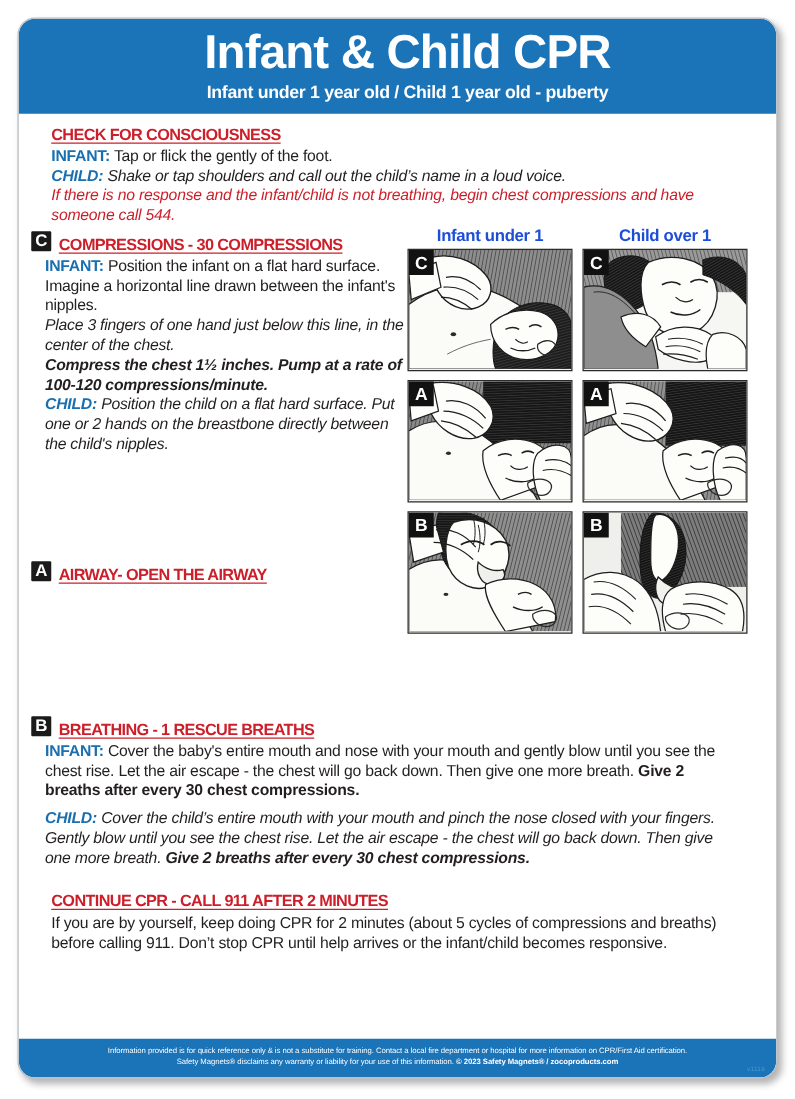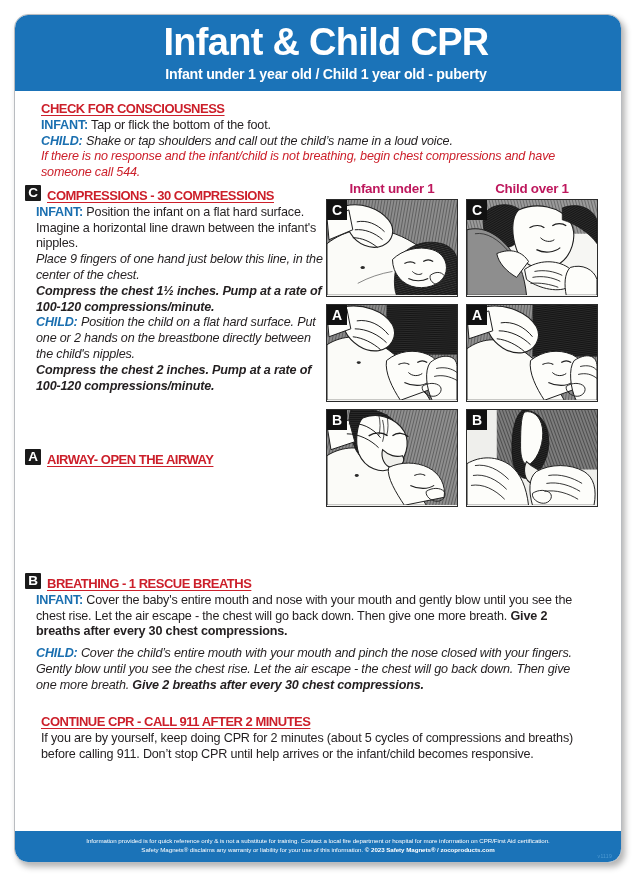--- a/index.html
+++ b/index.html
@@ -126,21 +126,21 @@
     top: 90px;
     width: 272px;
   }
   .col-labels {
     display: flex;
     gap: 8px;
   }
   .col-label {
     flex: 1 1 0;
     text-align: center;
-    color: #be185d;
+    color: #1d4ed8;
     font-size: 13.4px;
     font-weight: bold;
     letter-spacing: -0.25px;
     padding-bottom: 3px;
   }
   .grid-rows { display: flex; flex-direction: column; gap: 7px; }
   .grid-row { display: flex; gap: 8px; }
   .panel {
     position: relative;
     flex: 1 1 0;
@@ -199,36 +199,35 @@
   <div id="header">
     <div id="header-title">Infant &amp; Child CPR</div>
     <div id="header-subtitle">Infant under 1 year old / Child 1 year old - puberty</div>
   </div>
 
   <div id="content">
 
     <div class="blk" id="sec-consciousness">
       <div class="sec-heading">CHECK FOR CONSCIOUSNESS</div>
       <div class="sec-body">
-        <p class="p body-txt"><span class="who">INFANT:</span><span> Tap or flick the bottom of the foot.</span></p>
+        <p class="p body-txt"><span class="who">INFANT:</span><span> Tap or flick the gently of the foot.</span></p>
         <p class="p body-txt"><span class="who">CHILD:</span><span> Shake or tap shoulders and call out the child’s name in a loud voice.</span></p>
         <p class="p red-txt">If there is no response and the infant/child is not breathing, begin chest compressions and have someone call 544.</p>
       </div>
     </div>
 
     <div class="blk" id="sec-compressions">
       <div>
         <span class="badge">C</span><span class="sec-heading">COMPRESSIONS - 30 COMPRESSIONS</span>
       </div>
       <div class="sec-body indent">
         <p class="p body-txt"><span class="who">INFANT:</span><span> Position the infant on a flat hard surface. Imagine a horizontal line drawn between the infant's nipples.</span></p>
-        <p class="p body-txt">Place 9 fingers of one hand just below this line, in the center of the chest.</p>
+        <p class="p body-txt">Place 3 fingers of one hand just below this line, in the center of the chest.</p>
         <p class="p body-txt bold">Compress the chest 1½ inches. Pump at a rate of 100-120 compressions/minute.</p>
         <p class="p body-txt"><span class="who">CHILD:</span><span> Position the child on a flat hard surface. Put one or 2 hands on the breastbone directly between the child's nipples.</span></p>
-        <p class="p body-txt bold">Compress the chest 2 inches. Pump at a rate of 100-120 compressions/minute.</p>
       </div>
     </div>
 
     <div class="blk" id="sec-airway">
       <div>
         <span class="badge">A</span><span class="sec-heading">AIRWAY- OPEN THE AIRWAY</span>
       </div>
     </div>
 
     <div class="blk" id="sec-breathing">

